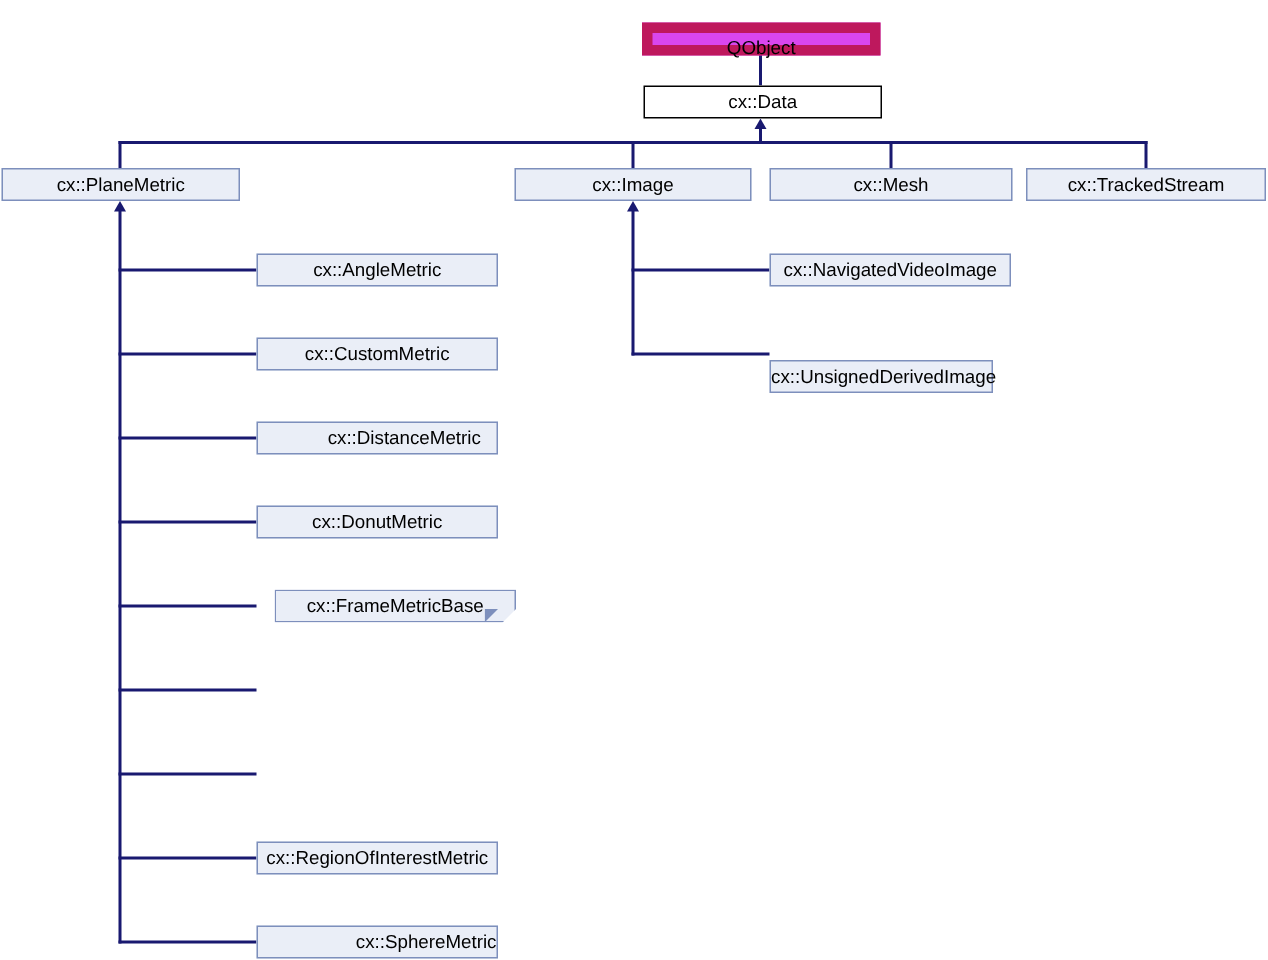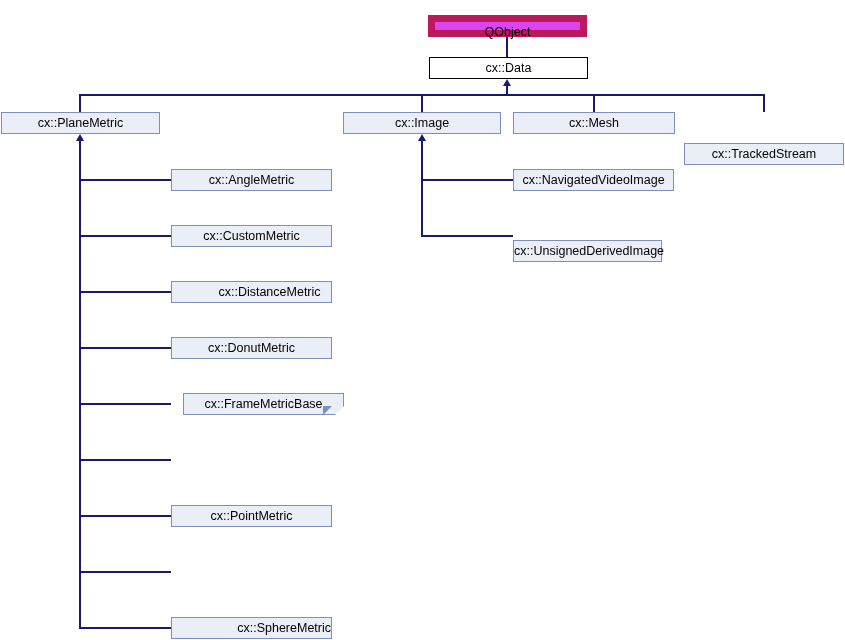--- a/index.html
+++ b/index.html
@@ -94,42 +94,42 @@
 
   <div class="node" style="left:1px; top:112px; width:159px;">
     <span>cx::PlaneMetric</span>
   </div>
   <div class="node" style="left:343px; top:112px; width:158px;">
     <span>cx::Image</span>
   </div>
   <div class="node" style="left:513px; top:112px; width:162px;">
     <span>cx::Mesh</span>
   </div>
-  <div class="node" style="left:684px; top:112px; width:160px;margin-top:31px;">
+  <div class="node" style="left:684px; top:112px; width:160px;">
     <span>cx::TrackedStream</span>
   </div>
 
   <div class="node" style="left:171px; top:169px; width:161px;">
     <span>cx::AngleMetric</span>
   </div>
   <div class="node" style="left:171px; top:225px; width:161px;">
     <span>cx::CustomMetric</span>
   </div>
   <div class="node" style="left:171px; top:281px; width:161px;padding-left:36px;">
     <span>cx::DistanceMetric</span>
   </div>
   <div class="node" style="left:171px; top:337px; width:161px;">
     <span>cx::DonutMetric</span>
   </div>
   <div class="node truncated" style="left:171px; top:393px; width:161px;margin-left:12px;">
     <span>cx::FrameMetricBase</span>
   </div>
   <div class="fold" style="left:323px; top:406px; position:absolute;"></div>
-  <div class="node" style="left:171px; top:505px; width:161px;">
-    <span>cx::PointMetric</span>
+  <div class="node" style="left:171px; top:561px; width:161px;">
+    <span>cx::RegionOfInterestMetric</span>
   </div>
   <div class="node" style="left:171px; top:617px; width:161px;text-align:right;">
     <span>cx::SphereMetric</span>
   </div>
 
   <div class="node" style="left:513px; top:169px; width:161px;">
     <span>cx::NavigatedVideoImage</span>
   </div>
   <div class="node" style="left:513px; top:240px; width:149px;">
     <span>cx::UnsignedDerivedImage</span>

